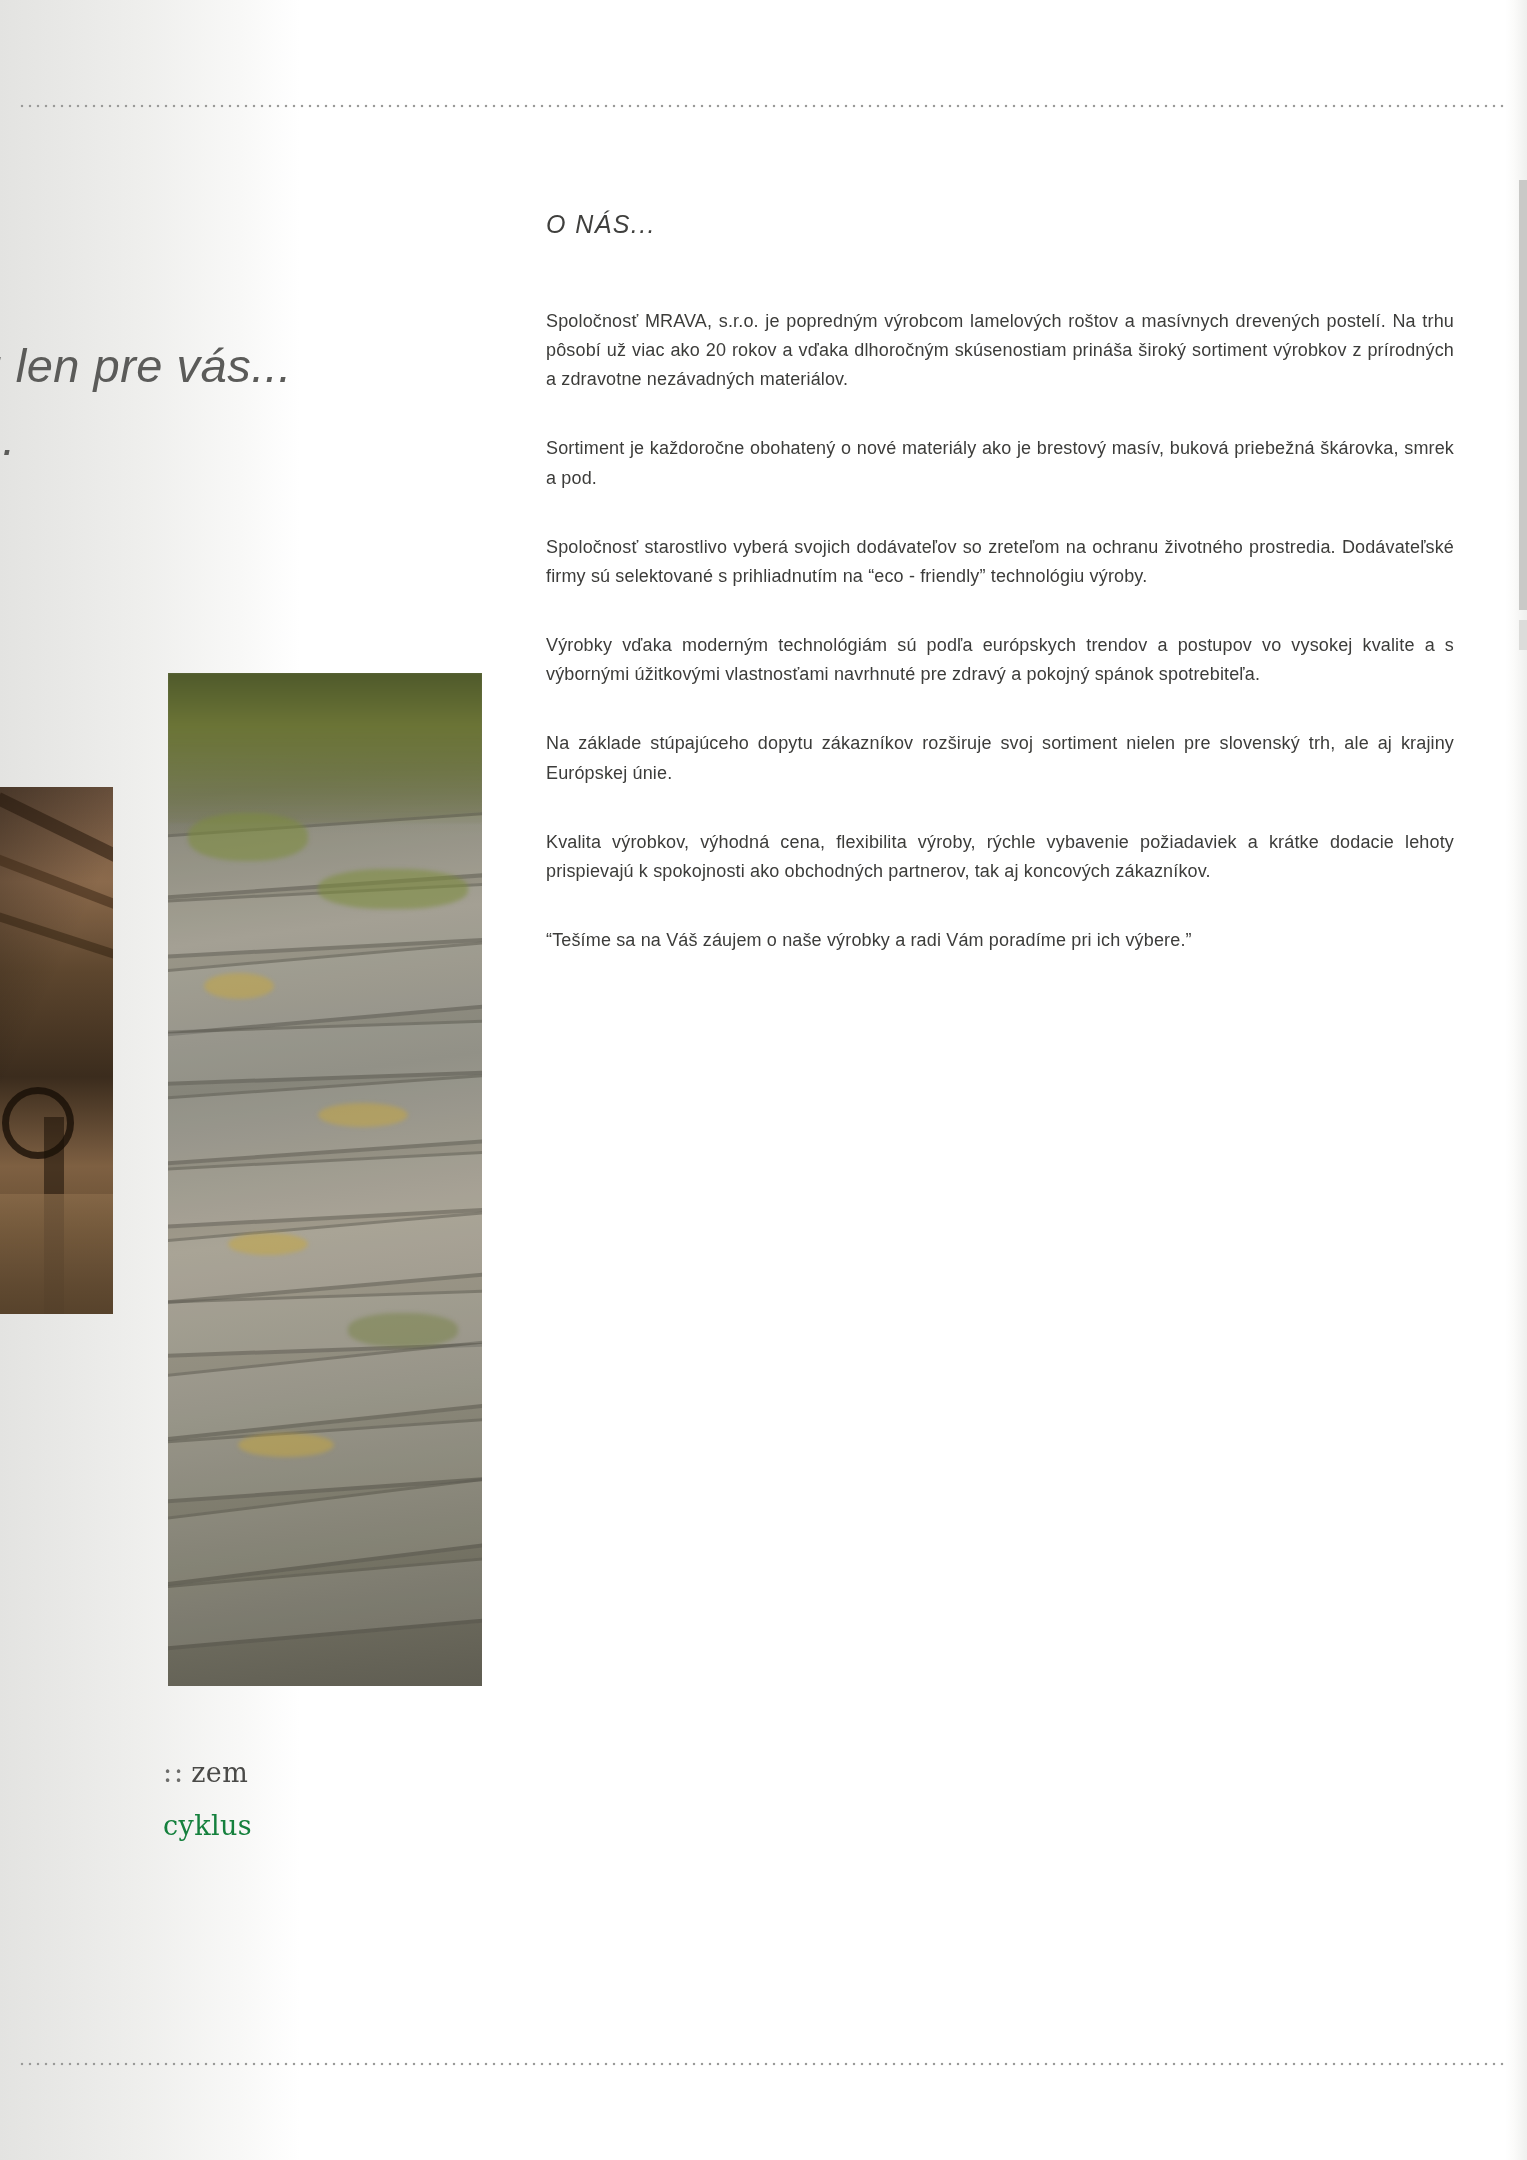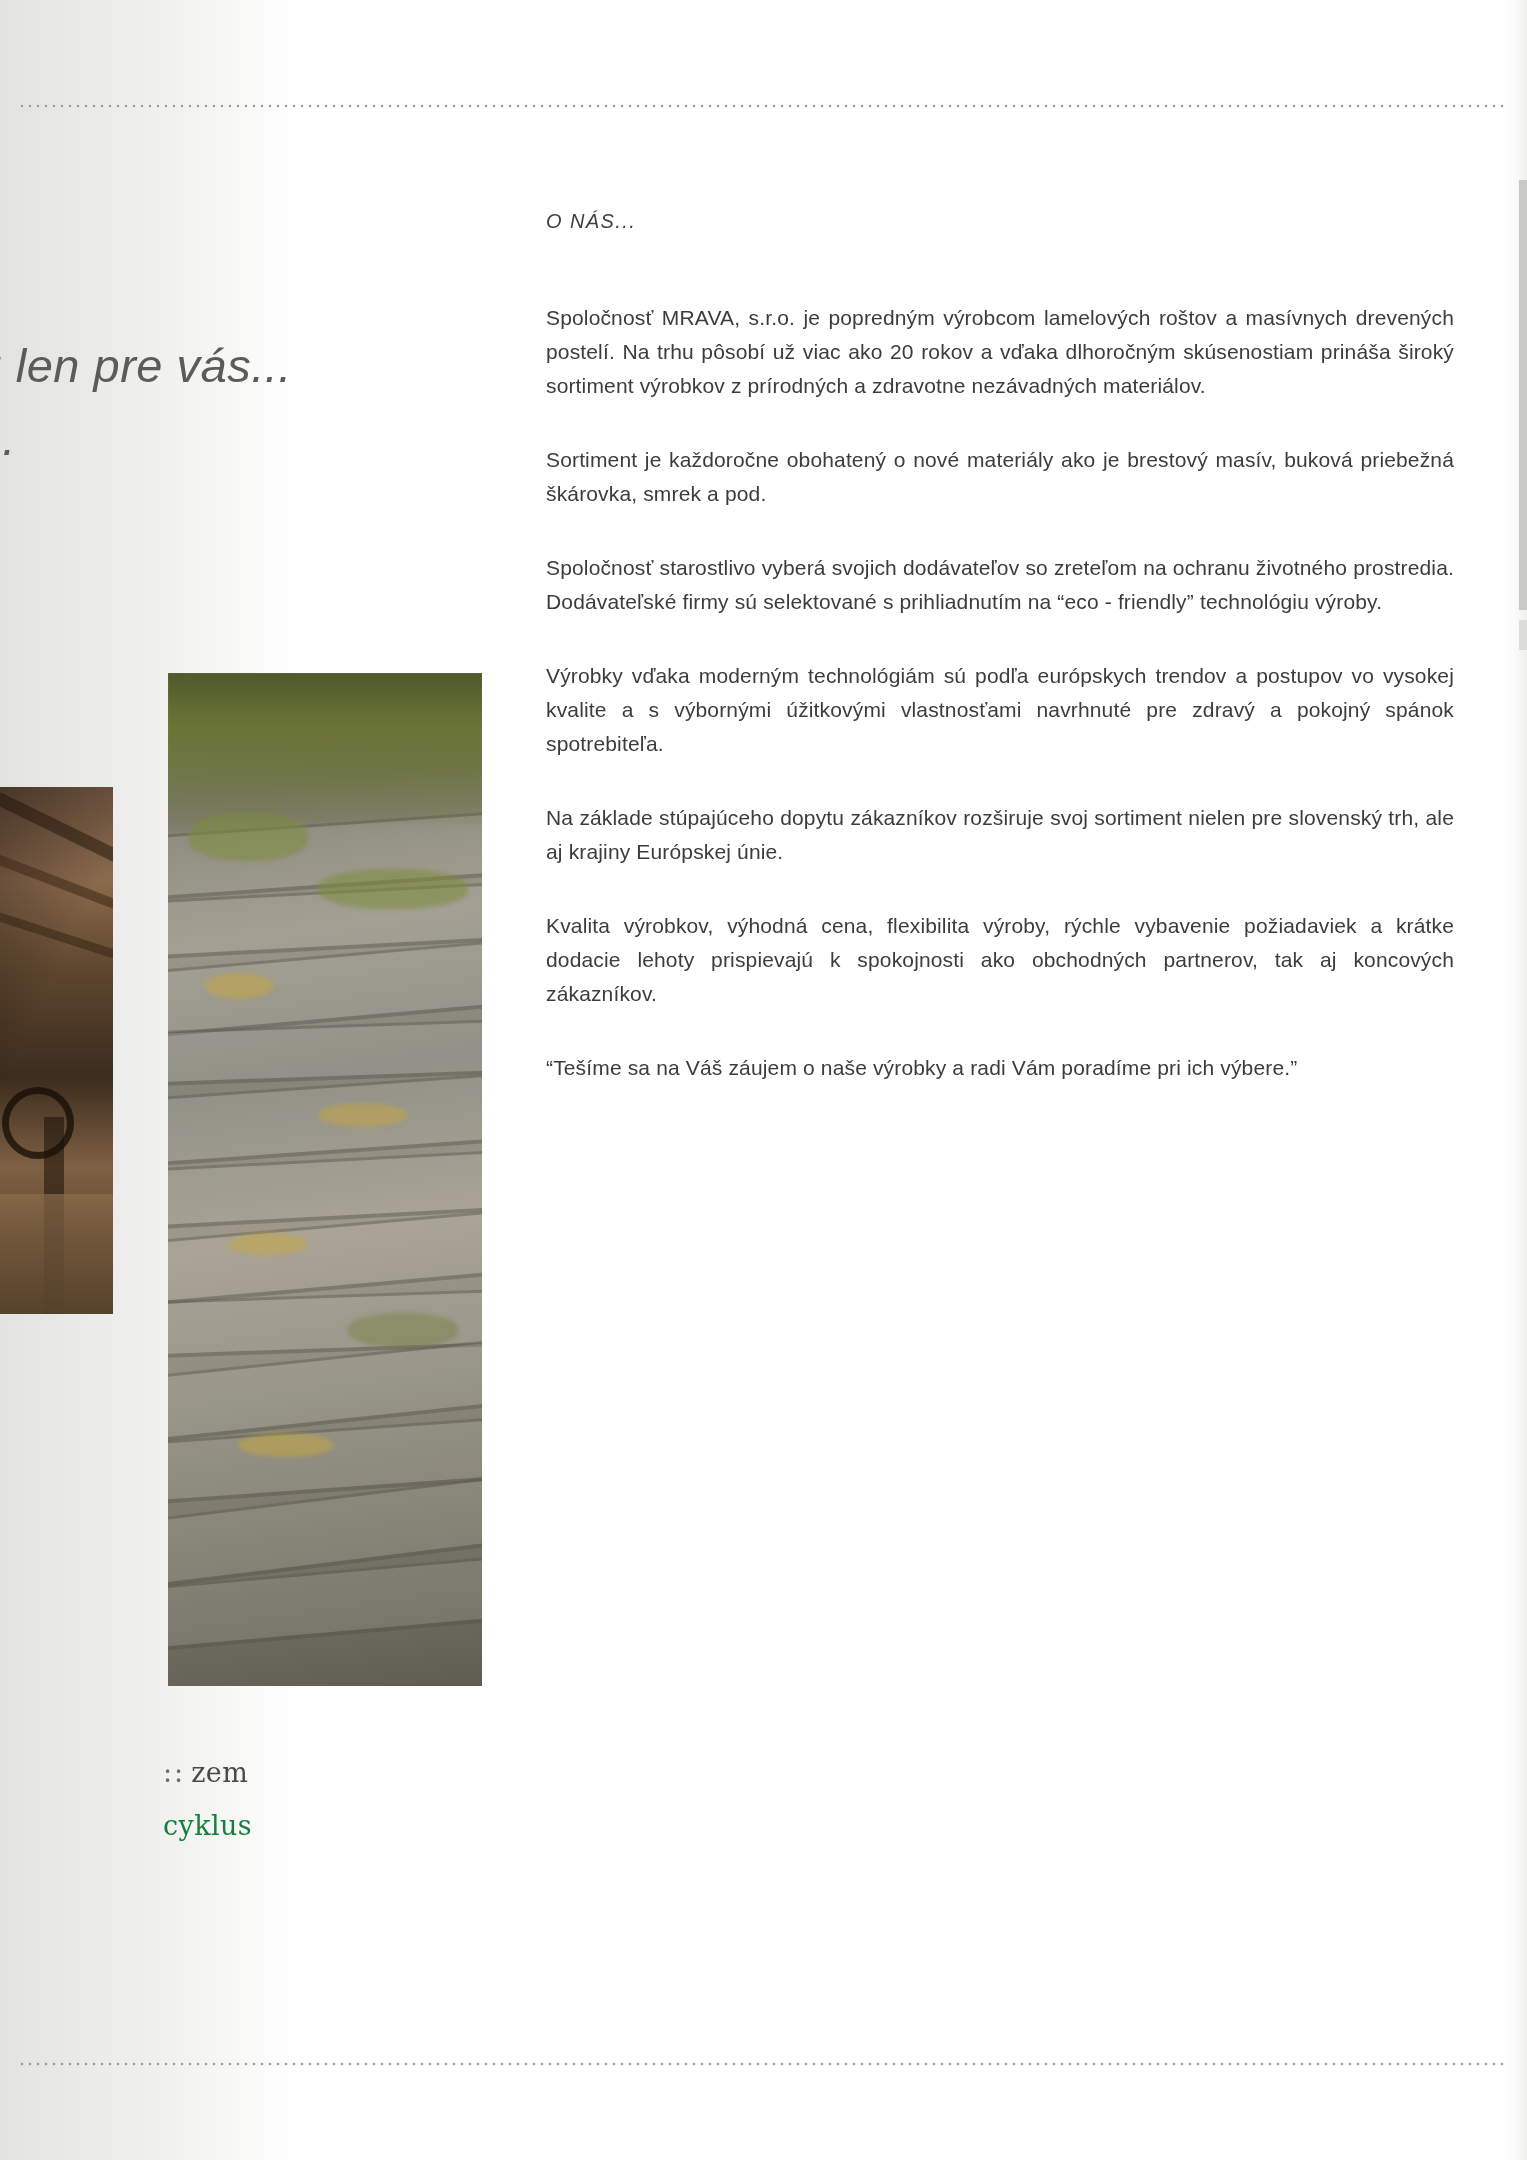--- a/index.html
+++ b/index.html
@@ -178,28 +178,28 @@
 
   
   .article {
     position: absolute;
     left: 546px;
     top: 210px;
     width: 908px;
   }
   .kicker {
     font-style: italic;
-    font-size: 20px;
+    font-size: 25px;
     color: #3f3f3d;
     letter-spacing: 1.4px;
     margin-bottom: 68px;
   }
   .article p {
     margin: 0 0 40px 0;
-    font-size: 21px;
+    font-size: 18px;
     line-height: 1.62;
     color: #3c3c3a;
     text-align: justify;
     letter-spacing: 0.15px;
   }
   .article p.last { margin-bottom: 14px; text-align: left; }
   .article p.nojust { text-align: left; }
 </style>
 </head>
 <body>

